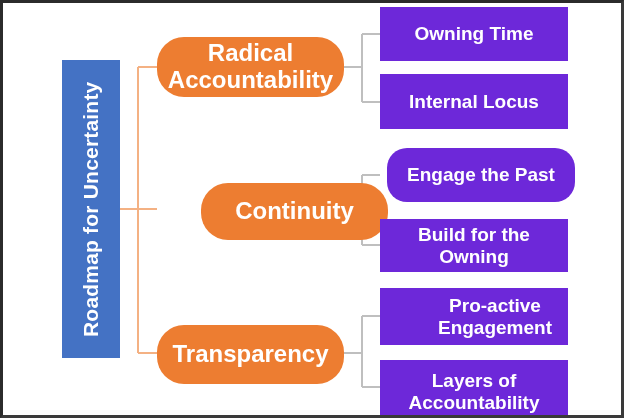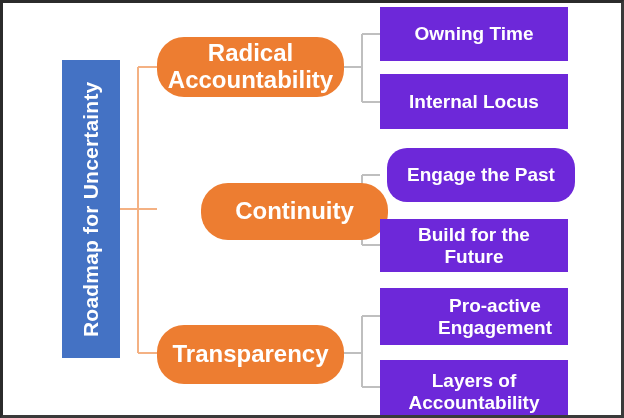--- a/index.html
+++ b/index.html
@@ -119,21 +119,21 @@
 
     <div class="node leaf-node" style="left:377px; top:4px; width:188px; height:54px;">Owning Time</div>
 
     <div class="node leaf-node" style="left:377px; top:71px; width:188px; height:55px;">Internal Locus</div>
 
     <div class="node branch-node" style="left:154px; top:180px; width:187px; height:57px;margin-left:44px;">Continuity</div>
 
     <div class="node leaf-node" style="left:384px; top:145px; width:188px; height:54px;border-radius:20px;">Engage the Past</div>
 
     <div class="node leaf-node" style="left:377px; top:216px; width:188px; height:53px;">Build for the
-Future</div>
+Owning</div>
 
     <div class="node branch-node" style="left:154px; top:322px; width:187px; height:59px;">Transparency</div>
 
     <div class="node leaf-node" style="left:377px; top:285px; width:188px; height:57px;padding-left:48px;">Pro-active
 Engagement</div>
 
     <div class="node leaf-node" style="left:377px; top:357px; width:188px; height:63px;">Layers of
 Accountability</div>
 
   </div>

